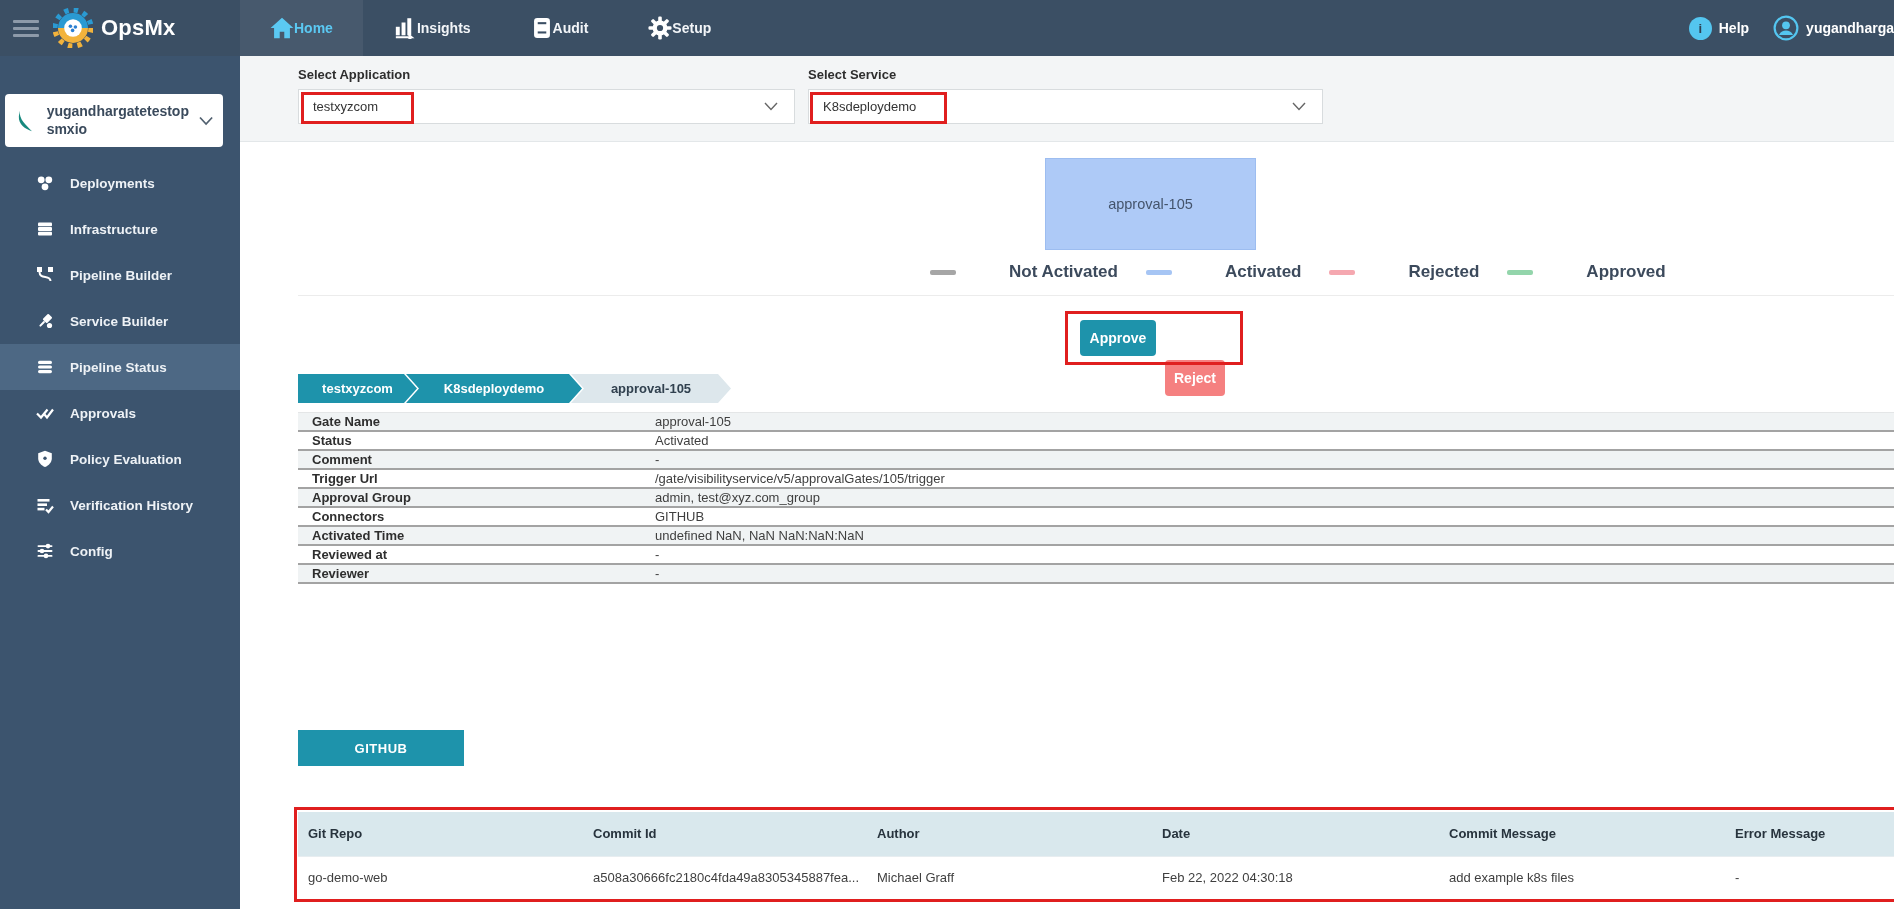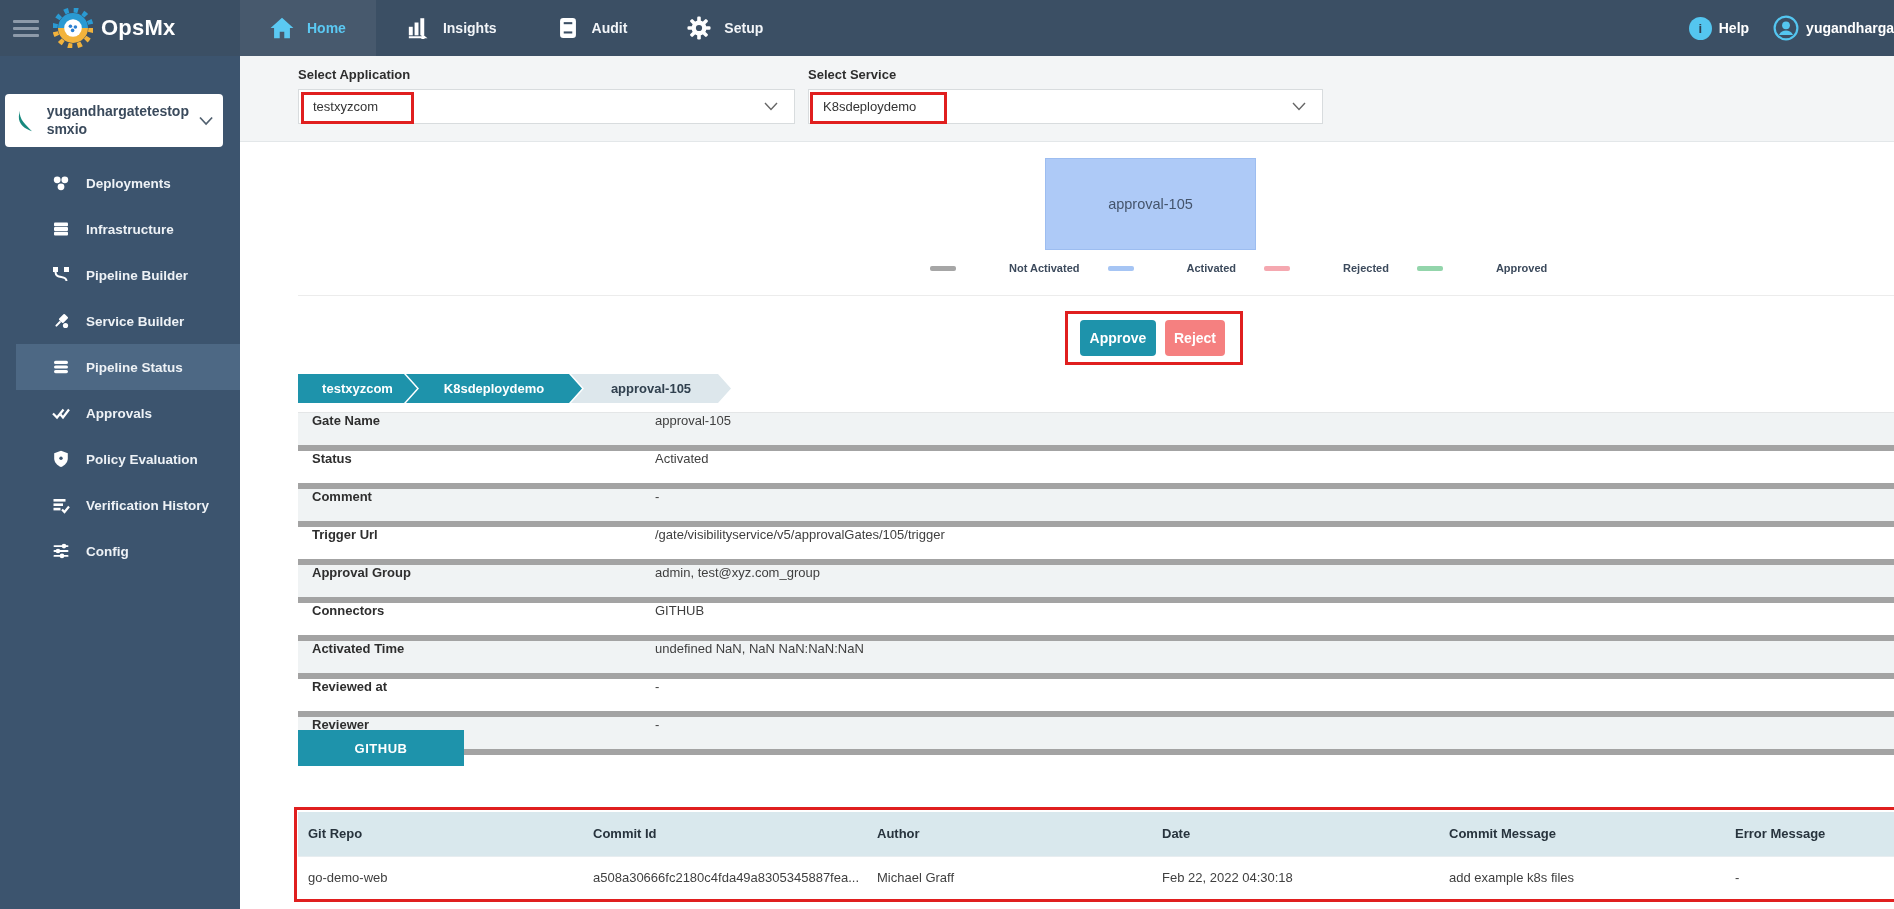--- a/index.html
+++ b/index.html
@@ -7,68 +7,68 @@
   body { font-family:"Liberation Sans","DejaVu Sans",sans-serif; background:#fff; position:relative; }
 
   
   .topbar { position:absolute; left:0; top:0; width:1894px; height:56px; background:#3b4f64; display:flex; align-items:stretch; z-index:10; }
   .brand { width:240px; display:flex; align-items:center; gap:14px; padding-left:13px; flex:none; }
   .hamburger { width:26px; display:flex; flex-direction:column; gap:4px; cursor:pointer; }
   .hamburger span { height:3px; background:#8d9aa9; border-radius:1px; }
   .logo-wrap { display:flex; align-items:center; gap:8px; }
   .brand-name { color:#fff; font-size:22px; font-weight:700; letter-spacing:.2px; }
   .tabs { display:flex; height:100%; }
-  .tab { display:flex; align-items:center; gap:13px; padding:0 30px; cursor:pointer; }
+  .tab { display:flex; align-items:center; padding:0 30px; cursor:pointer; }
   .tab.active { background:#47596d; }
   .tab .tab-label { color:#f2f5f8; font-size:14px; font-weight:600; }
   .tab.active .tab-label { color:#5bc9f3; }
   .top-right { margin-left:auto; display:flex; align-items:center; gap:10px; padding-right:0; white-space:nowrap; }
   .help-btn { display:flex; align-items:center; gap:7px; cursor:pointer; }
   .info-circle { width:23px; height:23px; border-radius:50%; background:#54c6f0; color:#2e4255; font-weight:800; font-size:13px; display:flex; align-items:center; justify-content:center; }
   .top-right .txt { color:#fff; font-size:14px; font-weight:600; }
   .user-btn { display:flex; align-items:center; gap:7px; cursor:pointer; margin-left:14px; }
 
   
   .sidebar { position:absolute; left:0; top:56px; width:240px; height:853px; background:#3c546e; }
   .account-card { position:absolute; left:5px; top:38px; width:218px; height:53px; background:#fff; border-radius:4px; display:flex; align-items:center; gap:9px; padding:0 10px; cursor:pointer; }
   .account-card .acc-name { width:152px; font-size:14px; font-weight:600; color:#3a4a5c; line-height:1.25; word-break:break-all; }
-  .side-menu { position:absolute; top:104px; left:0; width:100%;padding-left:16px; }
+  .side-menu { position:absolute; top:104px; left:0; width:100%; }
   .side-item { height:46px; display:flex; align-items:center; gap:16px; padding-left:36px; color:#eef2f6; font-size:13.5px; font-weight:600; cursor:pointer; }
   .side-item.active { background:#4d6884; }
   .sicon { width:18px; height:18px; flex:none; }
 
   
   .main { position:absolute; left:240px; top:56px; width:1654px; height:853px; background:#fff; }
   .filter-strip { position:absolute; left:0; top:0; width:1654px; height:86px; background:#f3f5f6; border-bottom:1px solid #e3e7e9; display:flex; gap:13px; padding:11px 0 0 58px; }
   .select-group .select-label { font-size:13px; font-weight:700; color:#2e2e2e; margin-bottom:7px; }
   .select-box { height:35px; background:#fff; border:1px solid #d8dcde; display:flex; align-items:center; justify-content:space-between; padding:0 16px 0 14px; cursor:pointer; }
   .select-box .select-value { font-size:13px; color:#333; }
   .sg-app .select-box { width:497px; }
   .sg-svc .select-box { width:515px; }
 
   .chart-panel { position:absolute; left:58px; top:86px; width:1596px; height:154px; background:#fff; border-bottom:1px solid #ececec; }
   .gate-box { position:absolute; left:747px; top:16px; width:211px; height:92px; border:1px solid #9dbdf0; display:flex; align-items:center; justify-content:center; font-size:14.5px; color:#44546c; cursor:pointer; }
   .legend-row { position:absolute; left:632px; top:120px; display:flex; gap:28px; align-items:center; }
   .legend-item { display:flex; align-items:center; gap:10px; }
   .legend-dash { width:26px; height:5px; border-radius:2px; }
-  .legend-label { font-size:11px; font-weight:600; color:#3c4a5c;padding-left:43px; }
+  .legend-label { font-size:17px; font-weight:600; color:#3c4a5c;padding-left:43px; }
 
   .actions-row { position:absolute; left:840px; top:264px; display:flex; gap:9px; }
   .btn { height:36px; border:none; border-radius:4px; color:#fff; font-size:14px; font-weight:600; font-family:inherit; cursor:pointer; }
   .btn-approve { width:76px; background:#1e93ab; }
-  .btn-reject  { width:60px; background:#f58080; }
+  .btn-reject  { width:60px; background:#f58080;margin-top:40px; }
 
   .breadcrumb { position:absolute; left:58px; top:318px; display:flex; }
   .crumb { height:29px; display:flex; align-items:center; justify-content:center; font-size:13px; font-weight:700; color:#fff; background:#1e93ab; cursor:pointer; }
   .crumb.c0 { width:119px; clip-path:polygon(0 0, calc(100% - 13px) 0, 100% 50%, calc(100% - 13px) 100%, 0 100%); }
   .crumb.c1 { width:176px; margin-left:-11px; clip-path:polygon(0 0, calc(100% - 13px) 0, 100% 50%, calc(100% - 13px) 100%, 0 100%, 13px 50%); }
   .crumb.c2 { width:160px; margin-left:-11px; background:#dde7ec; color:#31414f; font-weight:600; clip-path:polygon(0 0, calc(100% - 13px) 0, 100% 50%, calc(100% - 13px) 100%, 0 100%, 13px 50%); }
 
   .details-table { position:absolute; left:58px; top:356px; width:1596px; border-top:1px solid #e4e6e7; }
-  .detail-row { display:flex; height:38px; align-items:flex-start; border-bottom:6px solid #a3a3a3; background:#fff; }
+  .detail-row { display:flex; height:19px; align-items:center; border-bottom:2px solid #a3a3a3; background:#fff; }
   .detail-row:nth-child(odd) { background:#f0f3f4; }
   .detail-label { width:357px; padding-left:14px; font-size:13px; font-weight:700; color:#2e2e2e; flex:none; }
   .detail-value { font-size:13px; color:#3f3f3f; }
 
   .github-tab { position:absolute; left:58px; top:674px; width:166px; height:36px; background:#1e93ab; color:#fff; font-size:13px; font-weight:700; letter-spacing:.5px; display:flex; align-items:center; justify-content:center; cursor:pointer; }
 
   .commits-table { position:absolute; left:58px; top:756px; width:1596px; border-collapse:collapse; table-layout:fixed; background:#fff;padding-left:35px; }
   .commits-table th { background:#d9e8ed; height:44px; text-align:left; padding-left:10px; font-size:13px; font-weight:700; color:#27333d; }
   .commits-table td { height:43px; padding-left:10px; font-size:13px; color:#3f3f3f; white-space:nowrap; overflow:hidden; border-top:1px solid #e7edf0; }
   .col0{width:285px}.col1{width:284px}.col2{width:285px}.col3{width:287px}.col4{width:286px}

